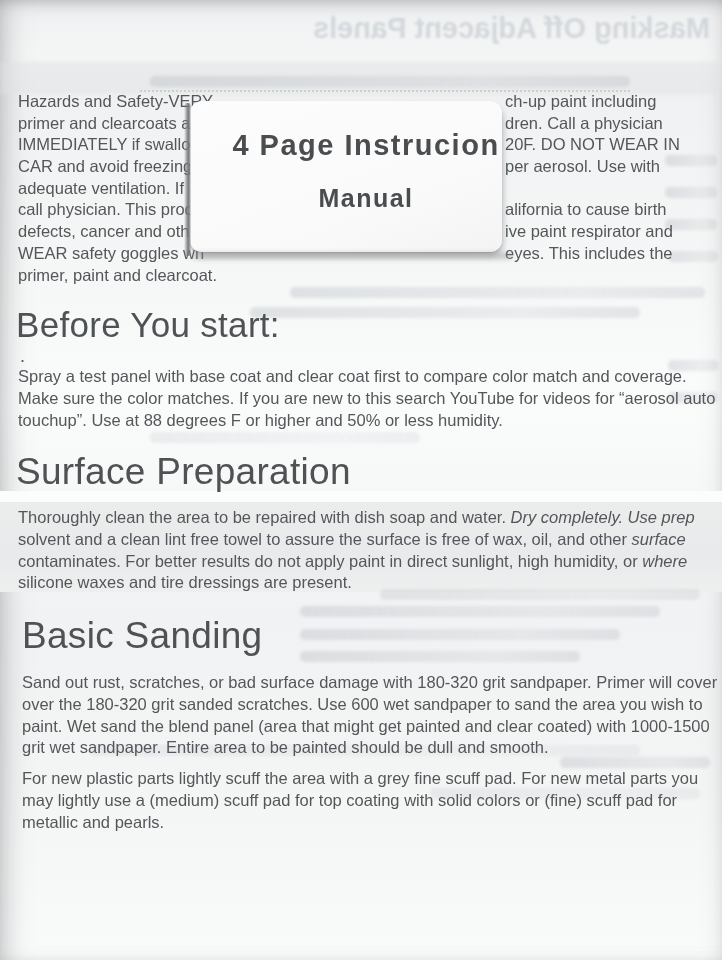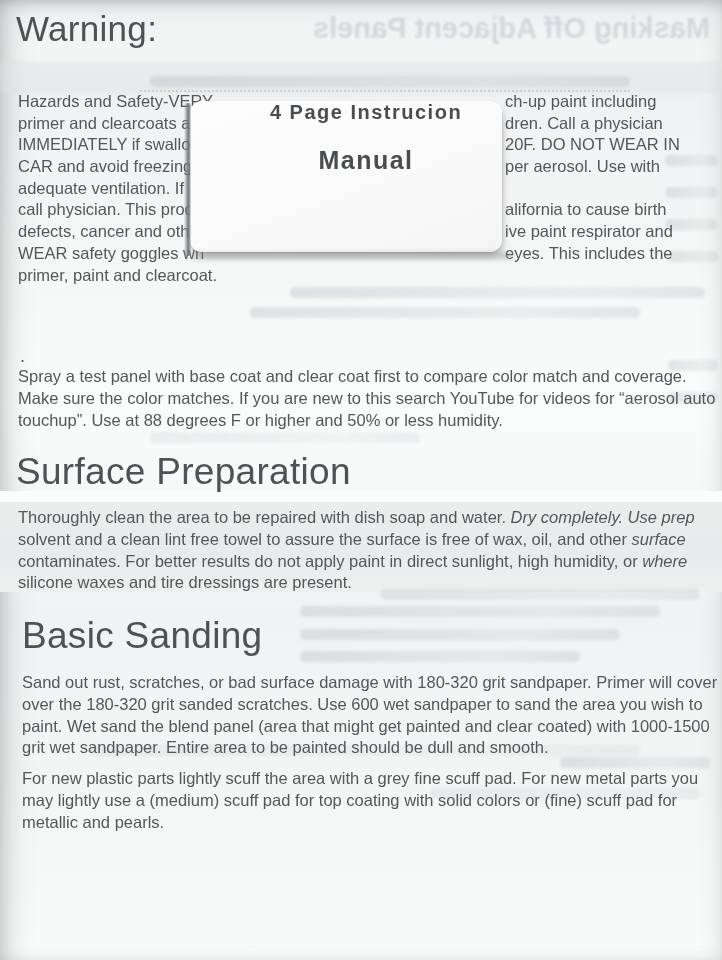--- a/index.html
+++ b/index.html
@@ -39,21 +39,21 @@
   }
   .sticker::before{
     content:"";position:absolute;left:-6px;top:2px;bottom:-4px;width:7px;
     background:linear-gradient(to right,rgba(90,92,95,0),#76797c 60%,rgba(120,122,125,.2));
     filter:blur(.6px);border-radius:3px;
   }
   .sticker::after{
     content:"";position:absolute;left:2px;right:-10px;bottom:-7px;height:6px;
     background:rgba(140,143,146,.45);filter:blur(2.5px);border-radius:3px;
   }
-  .sticker .line1{font-size:20px;font-weight:700;letter-spacing:1.5px;color:#4a4d4f;padding-left:40px;}
+  .sticker .line1{margin-top:28px;font-size:29px;font-weight:700;letter-spacing:1.5px;color:#4a4d4f;padding-left:40px;}
   .sticker .line2{margin-top:22px;font-size:25px;font-weight:700;letter-spacing:1.5px;color:#4a4d4f;padding-left:40px;}
 
   .ghost-heading{
     position:absolute;left:330px;top:12px;width:380px;
     font-size:29px;font-weight:700;color:var(--ghost);
     transform:scaleX(-1);filter:blur(1.2px);white-space:nowrap;
   }
   .ghost-bar{position:absolute;height:11px;border-radius:5px;
     background:linear-gradient(90deg,rgba(168,175,183,.30),rgba(168,175,183,.16) 70%,rgba(168,175,183,.26));
     filter:blur(1.6px);}
@@ -82,21 +82,20 @@
   <div class="ghost-bar" style="left:380px;top:589px;width:320px;opacity:.8;"></div>
   <div class="ghost-bar" style="left:300px;top:606px;width:360px;"></div>
   <div class="ghost-bar" style="left:300px;top:629px;width:320px;"></div>
   <div class="ghost-bar" style="left:300px;top:651px;width:280px;"></div>
   <div class="ghost-bar" style="left:90px;top:745px;width:550px;opacity:.55;"></div>
   <div class="ghost-bar" style="left:560px;top:757px;width:150px;"></div>
   <div class="ghost-bar" style="left:430px;top:788px;width:270px;opacity:.6;"></div>
 
   <div class="perforation"></div>
 
-  <div class="h1" style="left:16px;top:10px;">Warning:</div>
   <div>
       <div class="wline" style="top: 92px;">
         <span class="lfrag">Hazards and Safety-VERY</span>
         <span class="rfrag">ch-up paint including</span>
       </div>
       <div class="wline" style="top: 114px;">
         <span class="lfrag">primer and clearcoats ar</span>
         <span class="rfrag">dren. Call a physician</span>
       </div>
       <div class="wline" style="top: 135px;">
@@ -125,20 +124,21 @@
       <div class="wline" style="top: 266px;">
         <span class="lfrag">primer, paint and clearcoat.</span>
       </div>
     </div>
 
   <div class="sticker">
     <div class="line1">4 Page Instrucion</div>
     <div class="line2">Manual</div>
   </div>
 
+  <div class="h1" style="left:16px;top:306px;">Before You start:</div>
   <div class="stray-dot">.</div>
   <div class="body-text" style="left:18px;top:366px;width:700px;">Spray a test panel with base coat and clear coat first to compare color match and coverage. Make sure the color matches.  If you are new to this search YouTube for videos for “aerosol auto touchup”.  Use at 88 degrees F or higher and 50% or less humidity.</div>
 
   <div class="h1" style="left:16px;top:452px;font-size:37px;">Surface Preparation</div>
   <div class="body-text" style="left:18px;top:507px;width:700px;"><span>Thoroughly clean the area to be repaired with dish soap and water.  </span><span class="i">Dry completely. Use prep </span><span>solvent and a clean lint free towel to assure the surface is free of wax, oil, and other </span><span class="i">surface </span><span>contaminates. For better results do not apply paint in direct sunlight, high humidity, or </span><span class="i">where </span><span>silicone waxes and tire dressings are present.</span></div>
 
   <div class="h1" style="left:22px;top:616px;font-size:37px;">Basic Sanding</div>
   <div class="body-text" style="left:22px;top:672px;width:700px;">Sand out rust, scratches, or bad surface damage with 180-320 grit sandpaper. Primer will cover over the 180-320 grit sanded scratches. Use 600 wet sandpaper to sand the area you wish to paint. Wet sand the blend panel (area that might get painted and clear coated) with 1000-1500 grit wet sandpaper. Entire area to be painted should be dull and smooth.</div>
   <div class="body-text" style="left:22px;top:768px;width:700px;">For new plastic parts lightly scuff the area with a grey fine scuff pad. For new metal parts you may lightly use a (medium) scuff pad for top coating with solid colors or (fine) scuff pad for metallic and pearls.</div>
 

